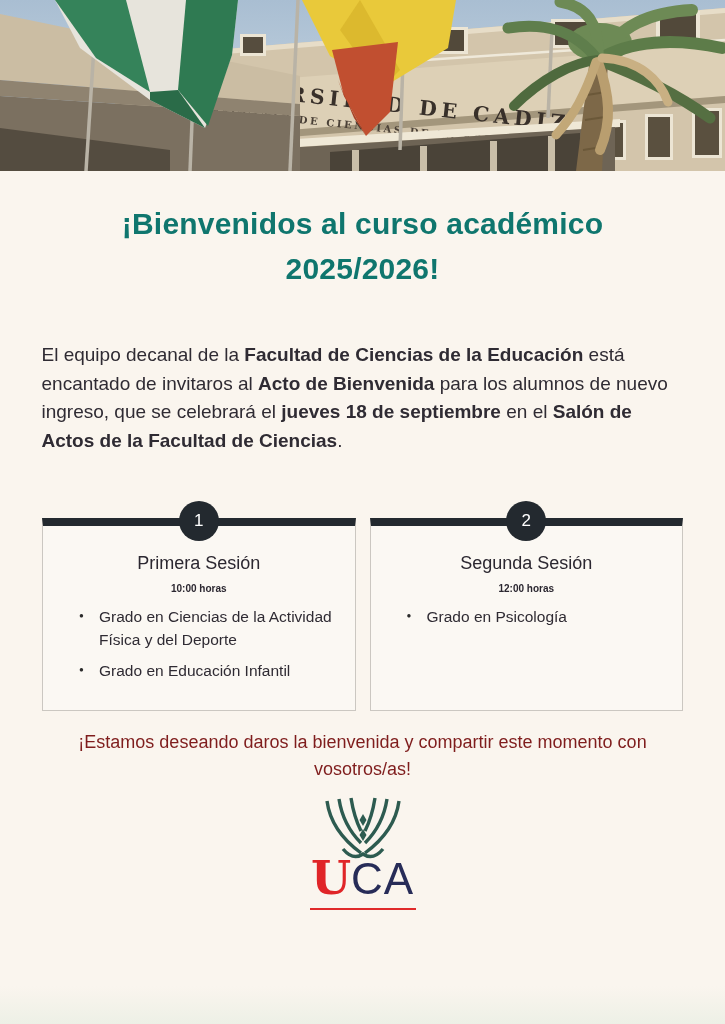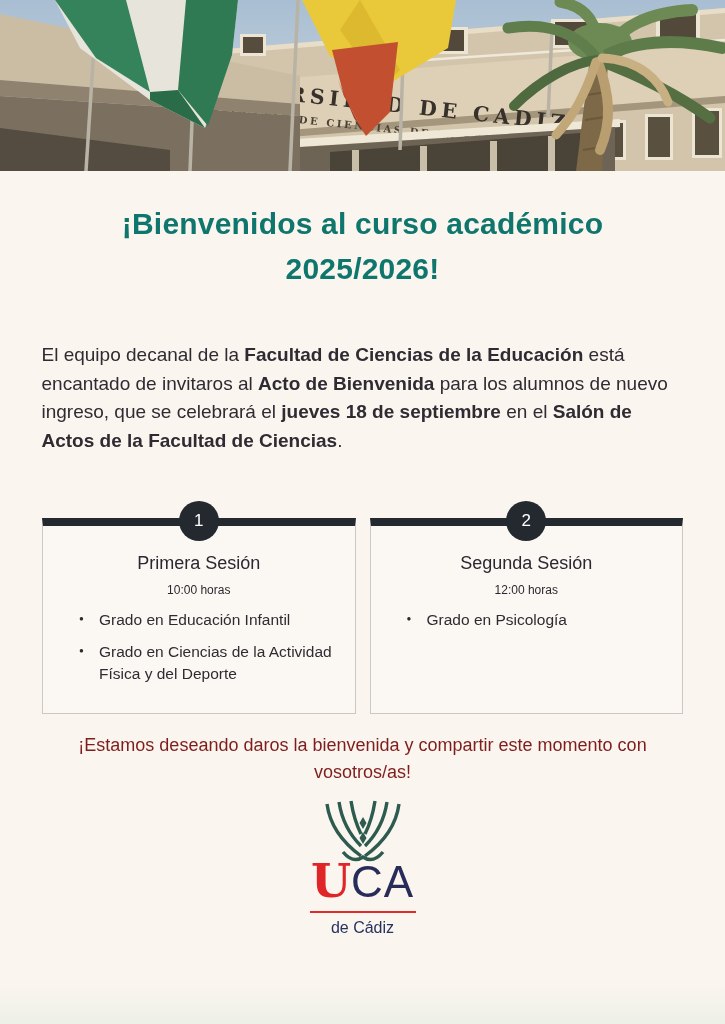--- a/index.html
+++ b/index.html
@@ -15,21 +15,21 @@
   .intro{margin:50px auto 0;width:642px;font-size:19px;line-height:1.5;color:#2f2b33;}
   .intro b{font-weight:700;}
   
   .cards{margin:63px 42px 0;display:flex;gap:14px;align-items:stretch;}
   .card{position:relative;flex:1;background:#fbf8f3;border:1px solid #cbc7c1;border-top:8px solid #23292f;
         padding:26px 18px 18px;text-align:center;}
   .badge{position:absolute;top:-25px;left:50%;transform:translateX(-50%);
          width:40px;height:40px;border-radius:50%;background:#23292f;color:#ffffff;
          display:flex;align-items:center;justify-content:center;font-size:17px;}
   .card h2{margin:0;font-size:18px;font-weight:500;line-height:1.3;color:#2b2730;}
-  .card .time{margin-top:8px;font-size:12px;font-weight:400;color:#2b2730;}
+  .card .time{margin-top:8px;font-size:10px;font-weight:700;color:#2b2730;}
   .card ul{margin:12px 0 0;padding:0 0 0 14px;list-style:none;text-align:left;}
   .card li{position:relative;padding-left:24px;font-size:15.5px;line-height:1.45;color:#2f2b33;margin-bottom:9px;}
   .card li::before{content:"●";position:absolute;left:4px;top:4px;font-size:8px;color:#2b2b2b;}
   
   .closing{margin:18px auto 0;max-width:610px;text-align:center;font-size:18px;line-height:1.5;color:#7f1d1d;}
   
   .logo{margin-top:14px;text-align:center;}
   .logo .emblem{display:block;margin:0 auto -4px;}
   .acronym{line-height:1;}
   .acronym .u{font-family:"DejaVu Serif",serif;font-weight:700;font-size:46px;color:#e02528;}
@@ -154,22 +154,22 @@
 
   <p class="intro"><span>El equipo decanal de la </span><b>Facultad de Ciencias de la Educación</b><span> está encantado de invitaros al </span><b>Acto de Bienvenida</b><span> para los alumnos de nuevo ingreso, que se celebrará el </span><b>jueves 18 de septiembre</b><span> en el </span><b>Salón de Actos de la Facultad de Ciencias</b><span>.</span></p>
 
   <div class="cards">
 
     <section class="card">
       <div class="badge">1</div>
       <h2>Primera Sesión</h2>
       <div class="time">10:00 horas</div>
       <ul>
+        <li>Grado en Ciencias de la Actividad Física y del Deporte</li>
         <li>Grado en Educación Infantil</li>
-        <li>Grado en Ciencias de la Actividad Física y del Deporte</li>
       </ul>
     </section>
 
     <section class="card">
       <div class="badge">2</div>
       <h2>Segunda Sesión</h2>
       <div class="time">12:00 horas</div>
       <ul>
         <li>Grado en Psicología</li>
       </ul>
@@ -191,18 +191,17 @@
         <path d="M22,52 Q32,64 42,57 Q52,64 62,52"></path>
       </g>
       <g fill="#2d5b50">
         <path d="M42,17 L45.5,23 L42,29 L38.5,23 Z"></path>
         <path d="M42,32 L45.5,38 L42,44 L38.5,38 Z"></path>
       </g>
     </svg>
     <div class="acronym"><span class="u">U</span><span class="ca">CA</span></div>
     <div class="redline"></div>
     <div class="uniname">
-      <div>de Cádiz</div>
     </div>
   </div>
 
   <div class="footer-fade"></div>
 </div>
 
 </body></html>

